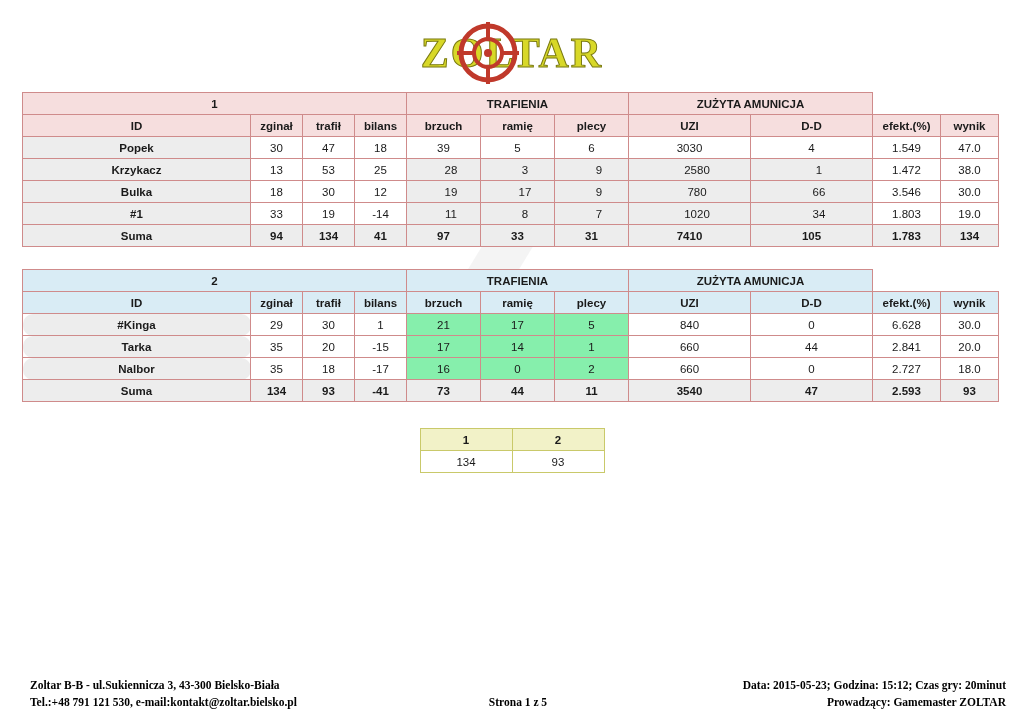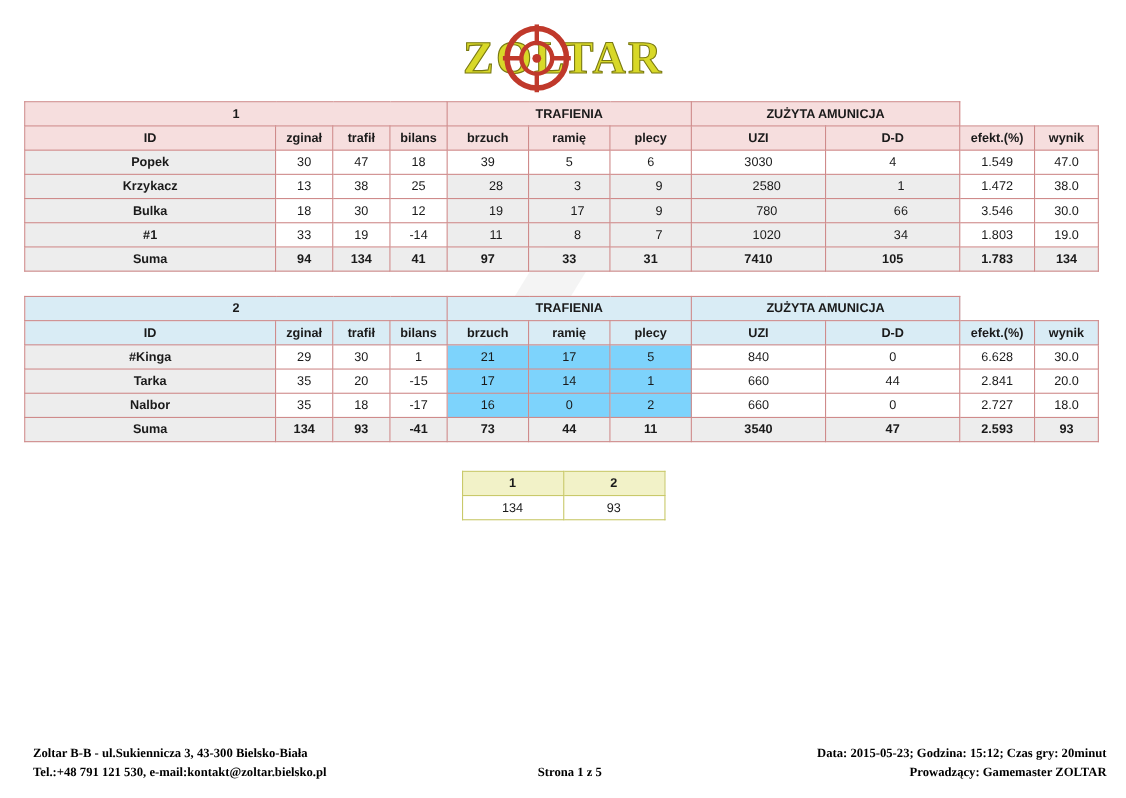--- a/index.html
+++ b/index.html
@@ -89,22 +89,22 @@
   .t1 .blank { border: none; background: transparent; }
   .t1 .name { background: #ededed; font-weight: bold; margin-left: 44px; }
   .t1 .shade { background: #ededed; padding-left: 19px; }
   .t1 .sum td { background: #ededed; font-weight: bold; }
 
   
   .t2 td, .t2 th { border-color: #8fc4da; }
   .t2 .hdr-group { background: #d9ecf5; font-weight: bold; }
   .t2 .hdr-col { background: #d9ecf5; font-weight: bold; }
   .t2 .blank { border: none; background: transparent; }
-  .t2 .name { background: #ededed; font-weight: bold; }
-  .t2 .shade { background: #7dd3fc; }
+  .t2 .name { background: #ededed; font-weight: bold; border-radius: 10px; }
+  .t2 .shade { background: #86efac; }
   .t2 .sum td { background: #ededed; font-weight: bold; }
 
   .table-block { margin: 0 auto; width: 980px; }
   .gap { height: 22px; }
 
   
   col.c-id     { width: 228px; }
   col.c-num    { width: 52px;  }
   col.c-hit    { width: 74px;  }
   col.c-ammo   { width: 122px; }
@@ -222,21 +222,21 @@
             <td>5</td>
             <td>6</td>
             <td>3030</td>
             <td>4</td>
             <td>1.549</td>
             <td>47.0</td>
           </tr>
           <tr>
             <td class="name">Krzykacz</td>
             <td>13</td>
-            <td>38</td>
+            <td>53</td>
             <td>25</td>
             <td class="shade">28</td>
             <td class="shade">3</td>
             <td class="shade">9</td>
             <td class="shade">2580</td>
             <td class="shade">1</td>
             <td>1.472</td>
             <td>38.0</td>
           </tr>
           <tr>

